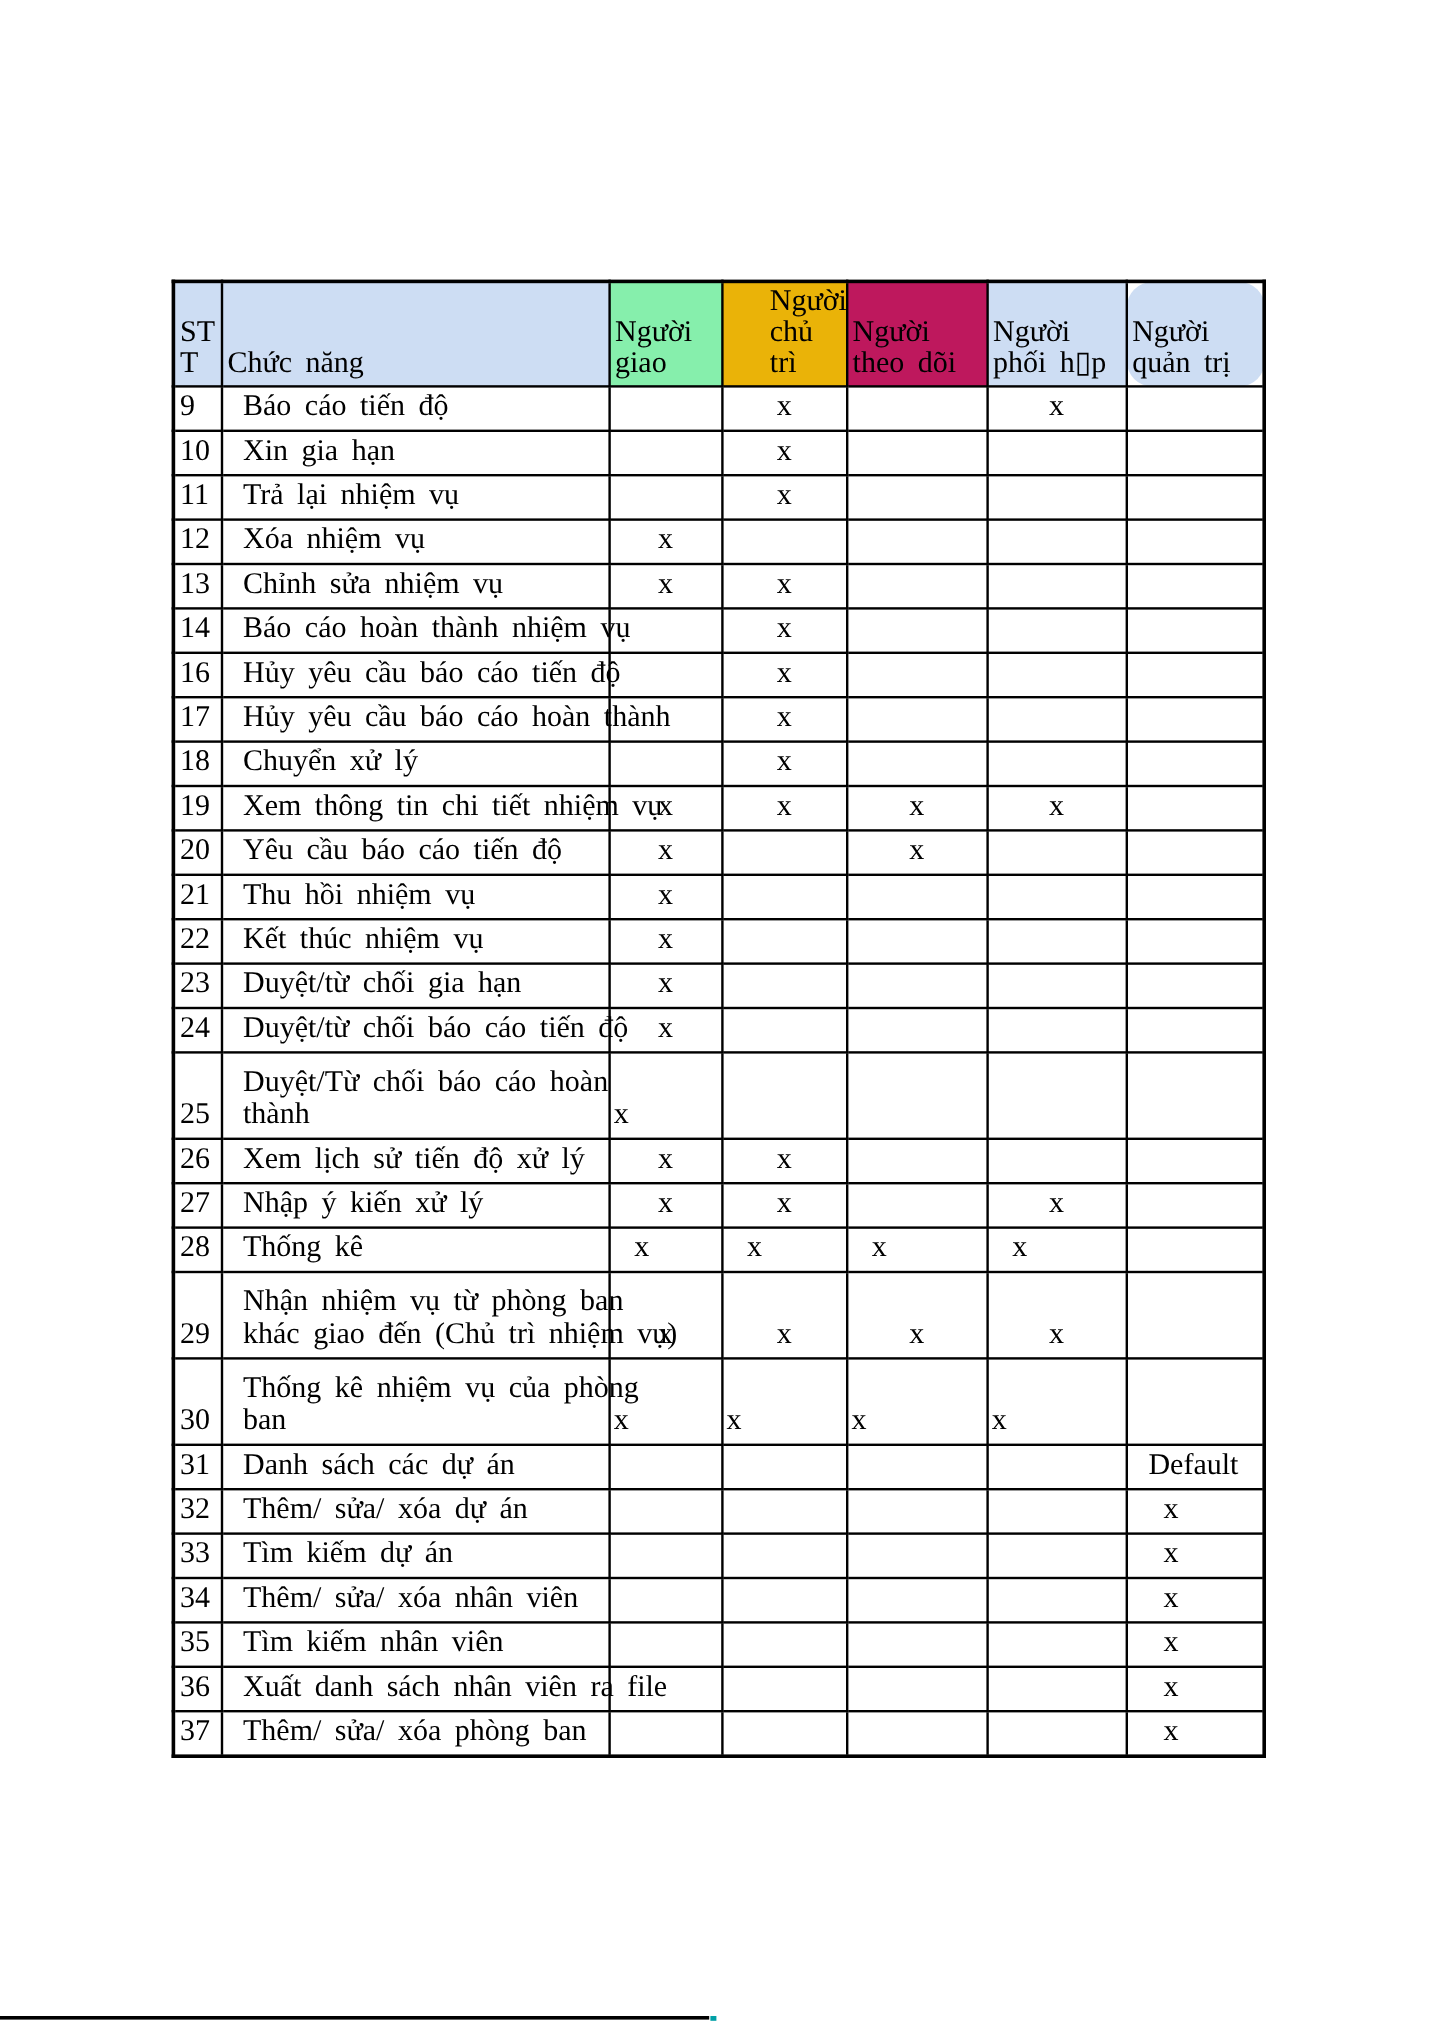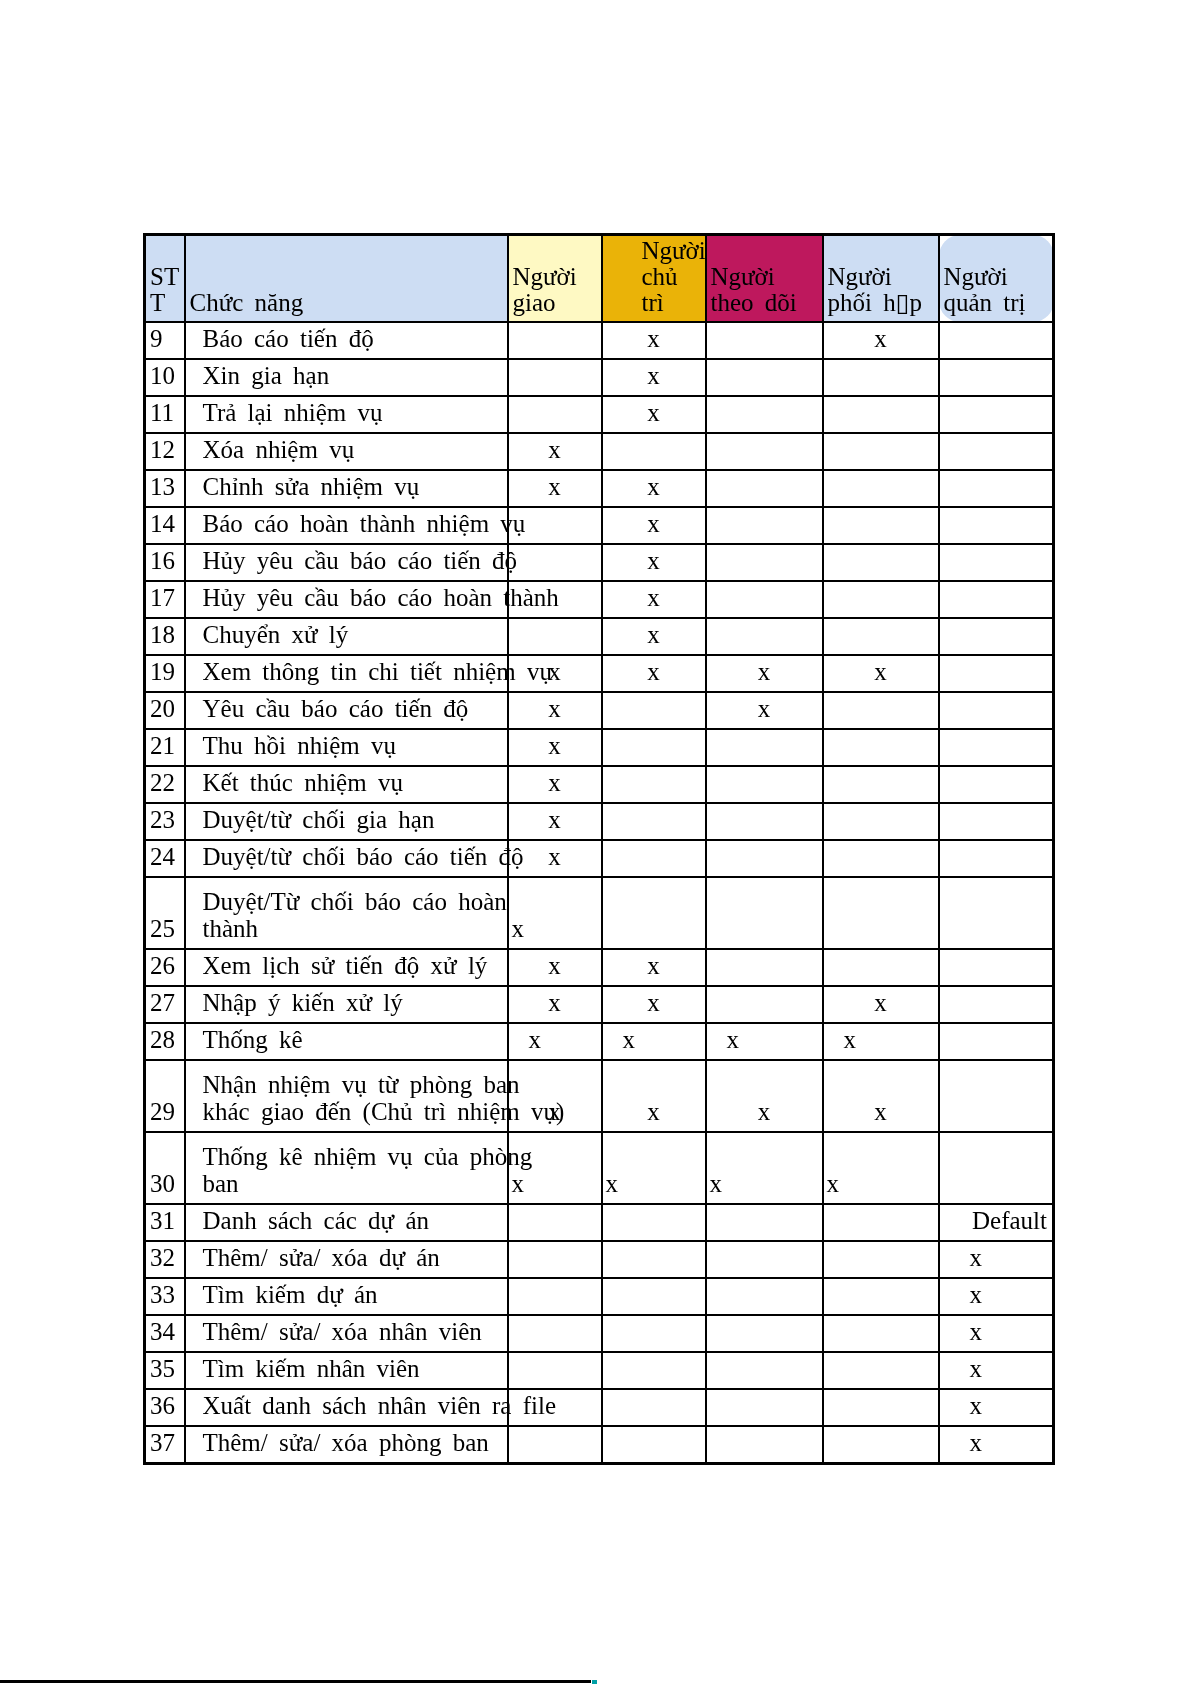--- a/index.html
+++ b/index.html
@@ -41,21 +41,21 @@
   .perm tbody td {
     vertical-align:bottom;
     padding:0 0 6px 0;
     line-height:27px;
   }
   .perm td.no { padding-left:4px; }
   .perm td.fn { padding-left:17px; white-space:pre; }
   .perm td.mark { text-align:center; }
   .perm td.mark.edge   { text-align:left;  padding-left:3px; }
   .perm td.mark.indent { text-align:left;  padding-left:20px; }
-  .perm td.mark.right  { text-align:right; padding-right:5px; }
+  .perm td.mark.right  { text-align:right; padding-right:20px; }
   .perm td.mark.qtx    { text-align:left;  padding-left:30px; }
 
   .bottom-line {
     position:absolute; left:0; top:1680px;
     width:591px; height:3px; background:#000;
   }
   .cursor-dot {
     position:absolute; left:592px; top:1680px;
     width:5px; height:4px;
   }
@@ -72,21 +72,21 @@
       <col style="width:94px">
       <col style="width:104px">
       <col style="width:117px">
       <col style="width:116px">
       <col style="width:115px">
     </colgroup>
     <thead>
       <tr>
         <th class="no" style="background: rgb(205, 221, 243);">STT</th>
         <th class="fnh" style="background: rgb(205, 221, 243);">Chức năng</th>
-        <th style="background: #fef9c3;">Người giao</th>
+        <th style="background: #86efac;">Người giao</th>
         <th style="background: #eab308; padding-left: 39px;">Người chủ trì</th>
         <th style="background: #be185d;">Người theo dõi</th>
         <th style="background: rgb(205, 221, 243); margin-left: 27px;">Người phối h▯p</th>
         <th style="background: rgb(205, 221, 243); border-radius: 21px;">Người quản trị</th>
       </tr>
     </thead>
     <tbody>
         <tr>
           <td class="no">9</td>
           <td class="fn">Báo cáo tiến độ</td>

